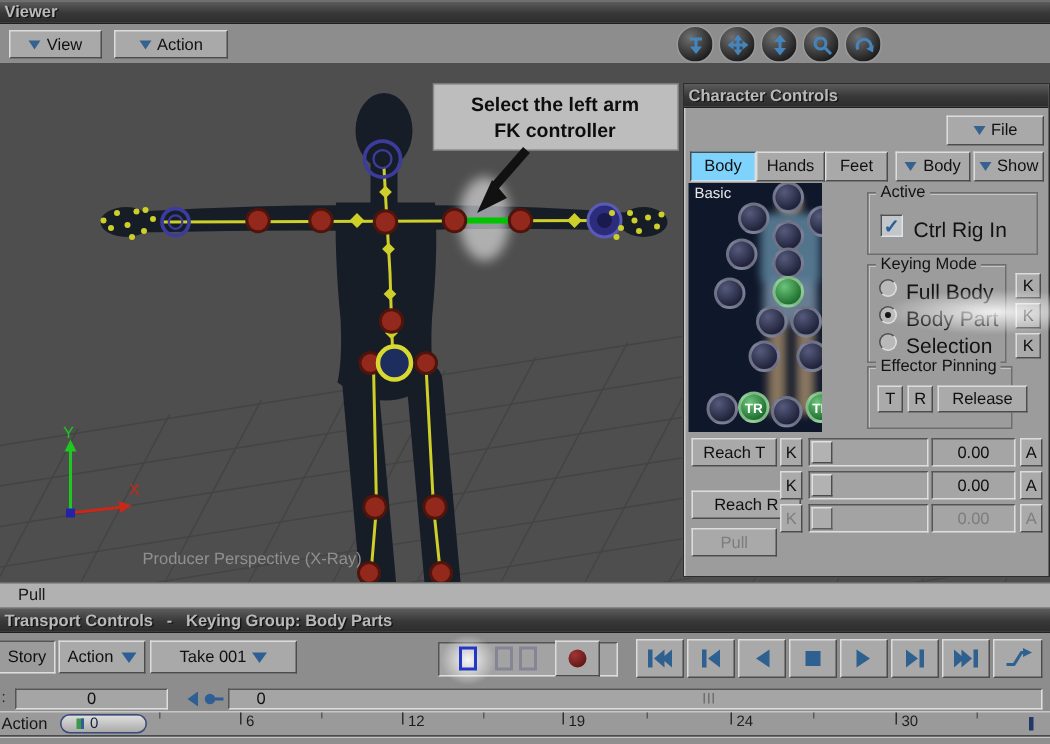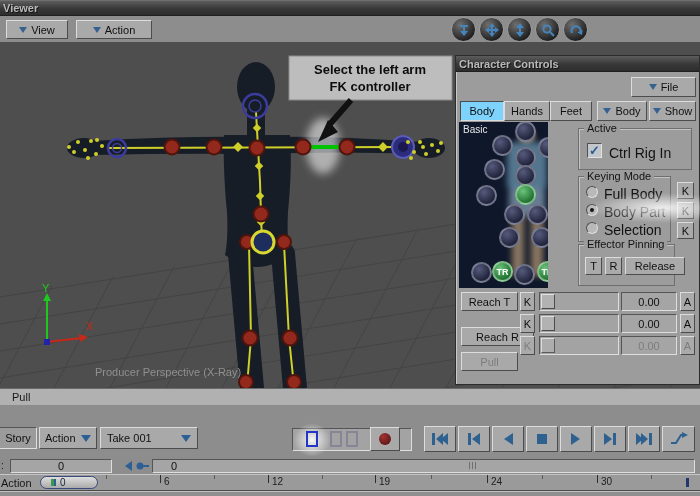--- a/index.html
+++ b/index.html
@@ -404,30 +404,33 @@
         </div>
     </div>
   </div>
 
   <div class="abs" style="left:588px;top:193px;width:150px;height:30px;border-radius:50%;background:radial-gradient(closest-side,rgba(255,255,255,.85),rgba(255,255,255,0));filter:blur(1px);pointer-events:none"></div>
 
   <div class="abs" style="left:0;top:388px;width:700px;height:17px;background:#b1b1b1;border-top:1px solid #6a6a6a;display:flex;align-items:center;padding-left:12px;font-size:11px;color:#1a1a1a">
     <span>Pull</span>
   </div>
 
+  <div class="dark-header abs" style="left:0;top:405px;width:700px;height:17px">
+    <span>Transport Controls   -   Keying Group: Body Parts</span>
+  </div>
 
   <div class="abs" style="left:0;top:422px;width:700px;height:36px;background:#8d8d8d">
     <div class="sunken" style="left:-1px;top:5px;width:38px;height:22px;justify-content:center;background:#9b9b9b">
       <span>Story</span>
     </div>
     <div class="btn" style="left:39px;top:5px;width:58px;height:22px;justify-content:space-between;padding:0 5px">
       <span>Action</span>
       <span class="tri"></span>
     </div>
-    <div class="btn" style="left:100px;top:5px;width:98px;height:22px;justify-content:space-between;padding:0 6px">
+    <div class="btn" style="left:100px;top:5px;width:98px;height:22px;padding:0 6px">
       <span>Take 001</span>
       <span class="tri"></span>
     </div>
 
     <div class="sunken" style="left:292px;top:6px;width:120px;height:23px"></div>
     <div class="abs" style="left:293px;top:421px;"></div>
     <div class="abs" style="left:294px;top:1px;width:36px;height:34px;border-radius:50%;background:radial-gradient(closest-side,rgba(255,255,255,.9),rgba(255,255,255,0))"></div>
     <div class="abs" style="left:306px;top:9px;width:12px;height:16px;border:2px solid #2336c6"></div>
     <div class="abs" style="left:330px;top:9px;width:12px;height:16px;border:2px solid #7d7d92;opacity:.8"></div>
     <div class="abs" style="left:346px;top:9px;width:12px;height:16px;border:2px solid #7d7d92;opacity:.8"></div>

